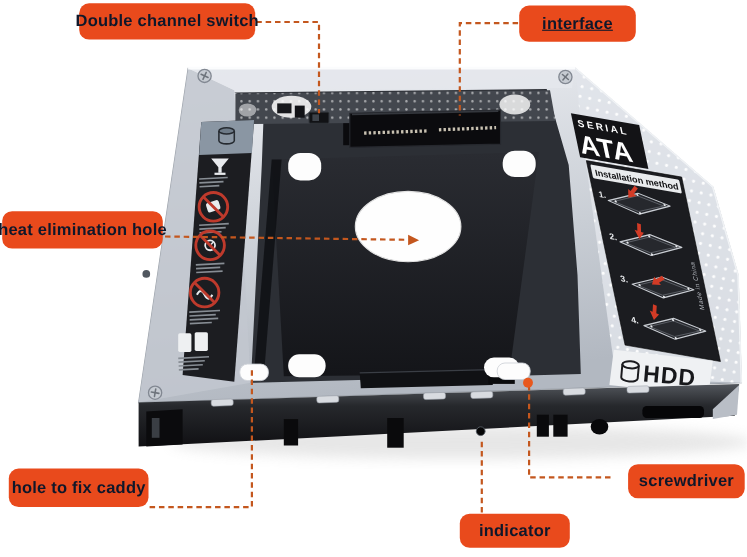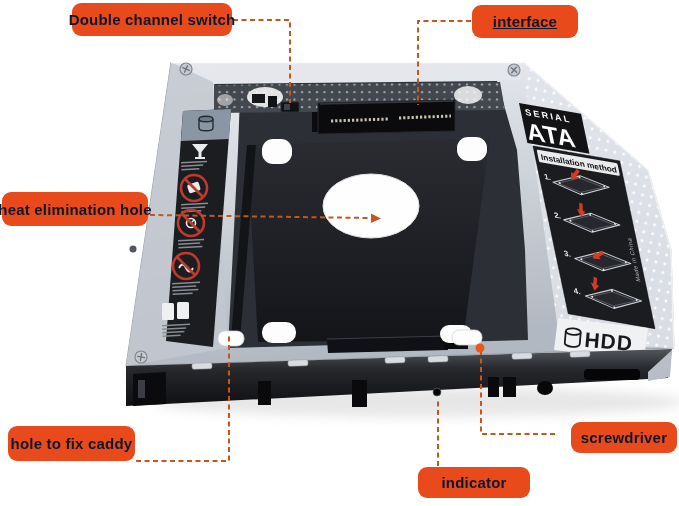--- a/index.html
+++ b/index.html
@@ -7,21 +7,21 @@
          font-family:"Liberation Sans",sans-serif;}
   .stage svg{position:absolute;left:0;top:0;}
   .callout{position:absolute;background:#E94A1C;color:#0f172a;
            font:bold 15px/1 "Liberation Sans",sans-serif;
            display:flex;align-items:center;justify-content:center;
            border-radius:9px;white-space:nowrap;letter-spacing:.2px;}
   #c-dcs {left:72px; top:3px;  width:160px;height:33px;}
   #c-if  {left:472px;top:5px;  width:106px;height:33px;text-decoration:underline;}
   #c-heat{left:2px;  top:192px;width:146px;height:34px;text-align:center;}
   #c-hole{left:8px;  top:426px;width:127px;height:35px;}
-  #c-ind {left:418px;top:467px;width:112px;height:31px;}
+  #c-ind {left:418px;top:467px;width:100px;height:31px;}
   #c-scr {left:571px;top:422px;width:106px;height:31px;}
 </style>
 </head>
 <body>
 
 <div class="stage">
 
 <svg width="679" height="506" viewBox="0 0 679 506">
   <defs>
     <linearGradient id="gSurf" x1="0" y1="0" x2="0.25" y2="1">

